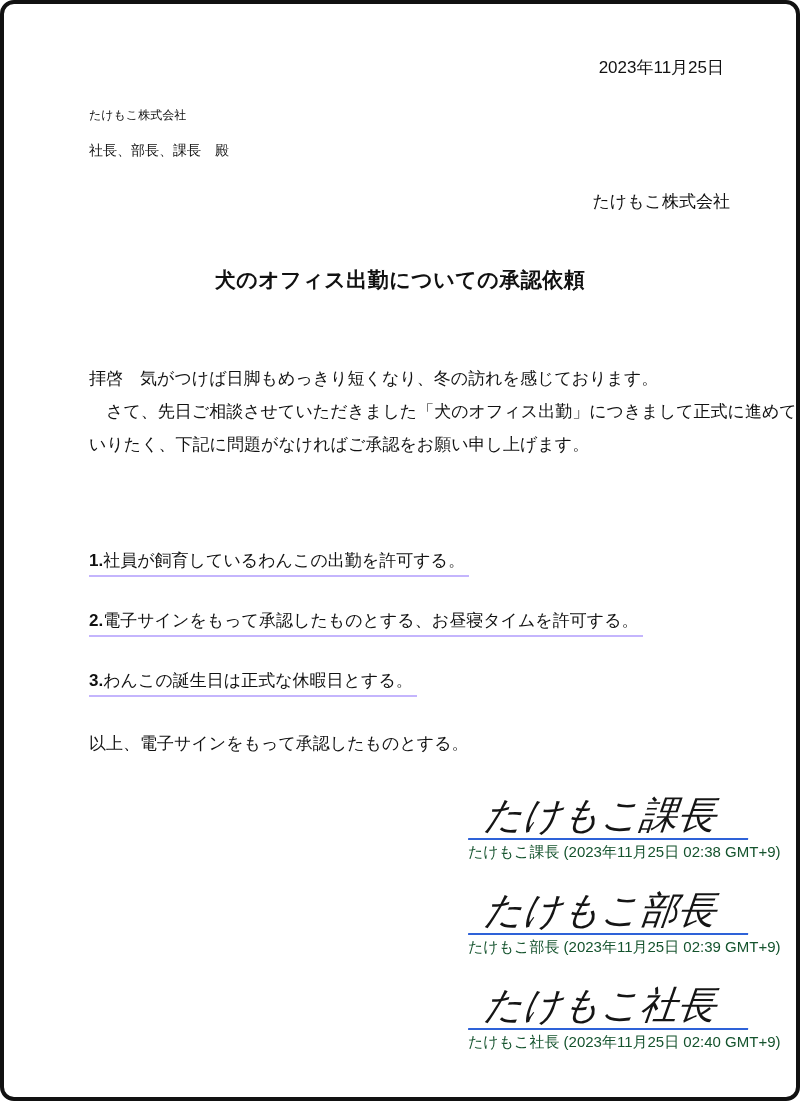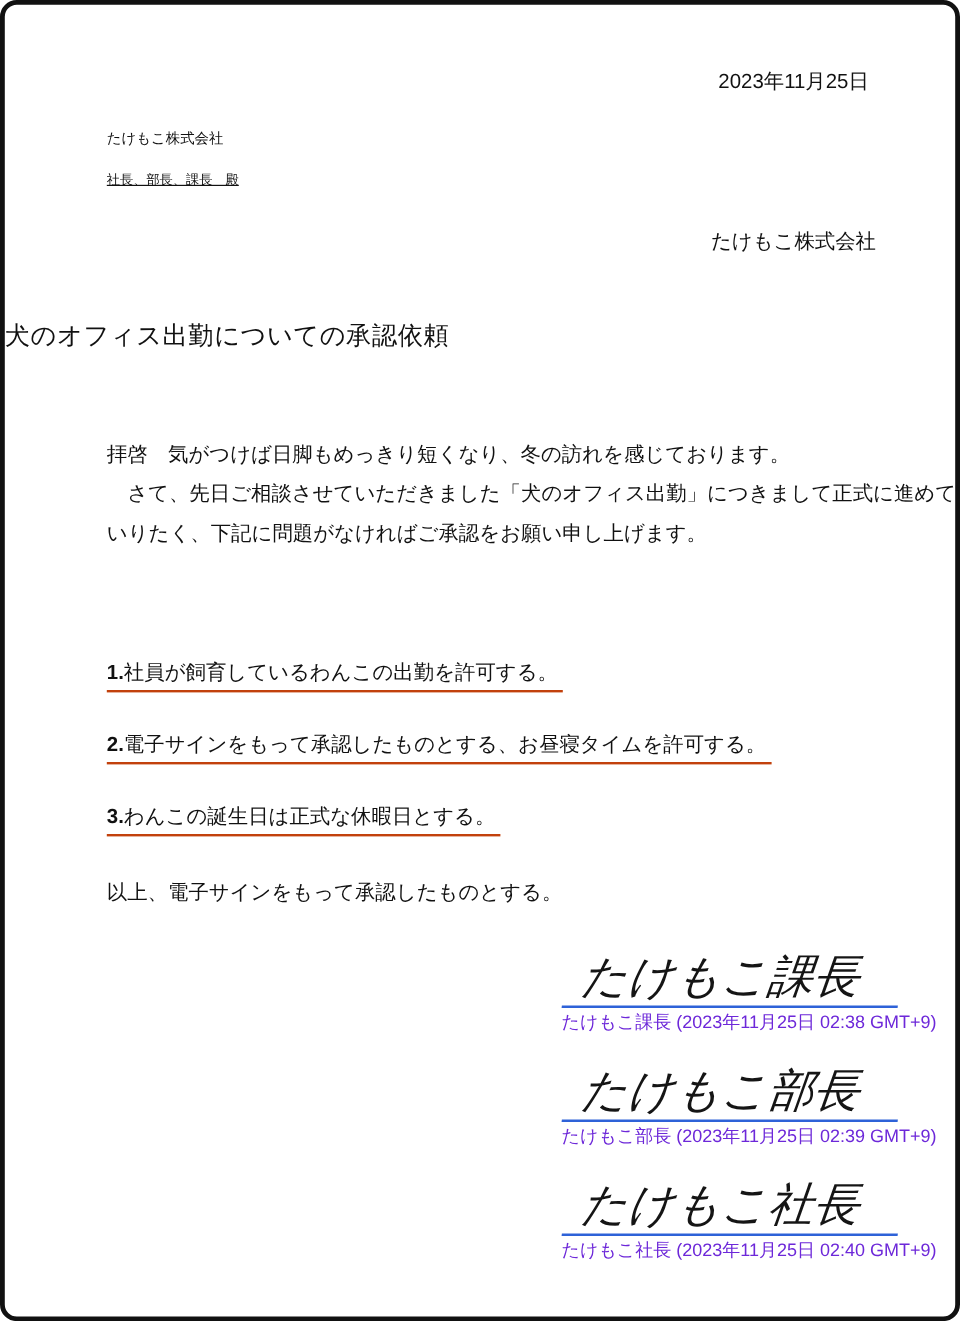--- a/index.html
+++ b/index.html
@@ -16,40 +16,41 @@
     box-sizing: border-box;
     background: #ffffff;
     border: 4px solid #111111;
     border-radius: 14px;
     overflow: hidden;
   }
   .abs { position: absolute; white-space: nowrap; }
 
   .date      { top: 52px;  right: 72px; font-size: 17px; text-align: center; }
   .company   { top: 103px; left: 85px;  font-size: 12px; font-family: Liberation Serif, serif; }
-  .recipients{ top: 138px; left: 85px;  font-size: 11px; text-decoration: underline; }
+  .recipients{ top: 138px; left: 85px;  font-size: 14px; }
   .sender    { top: 186px; right: 66px; font-size: 17px; }
 
   .title {
     top: 262px; left: 0; width: 100%;
+    text-align: center;
     font-size: 21px;
-    font-weight: normal;
+    font-weight: bold;
     letter-spacing: 0.5px;
   }
 
   .body-text { top: 358px; left: 85px; font-size: 17px; }
   .body-text .line { line-height: 33px; white-space: pre; }
 
   .item { left: 85px; font-size: 17px; }
   .item-1 { top: 545px; }
   .item-2 { top: 605px; }
   .item-3 { top: 665px; text-decoration: underline; }
   .item .wrap {
     display: inline-block;
-    border-bottom: 2px solid #c2410c;
+    border-bottom: 2px solid #c4b5fd;
     padding-bottom: 3px;
     padding-right: 4px;
   }
   .item .num { font-weight: bold; }
 
   .closing { top: 728px; left: 85px; font-size: 17px; }
 
   .sig {
     position: absolute;
     left: 464px;
@@ -65,21 +66,21 @@
     padding-left: 14px;
     border-bottom: 2px solid #2e62d8;
     transform: skewX(-6deg);
     transform-origin: bottom left;
     white-space: nowrap;
     color: #151515;
   }
   .sig-ts {
     margin-top: 3px;
     font-size: 15px;
-    color: #6d28d9;
+    color: #14532d;
     white-space: nowrap;
   }
 </style>
 </head>
 <body>
 
 <div class="page">
 
   <div class="abs date">2023年11月25日</div>
 

